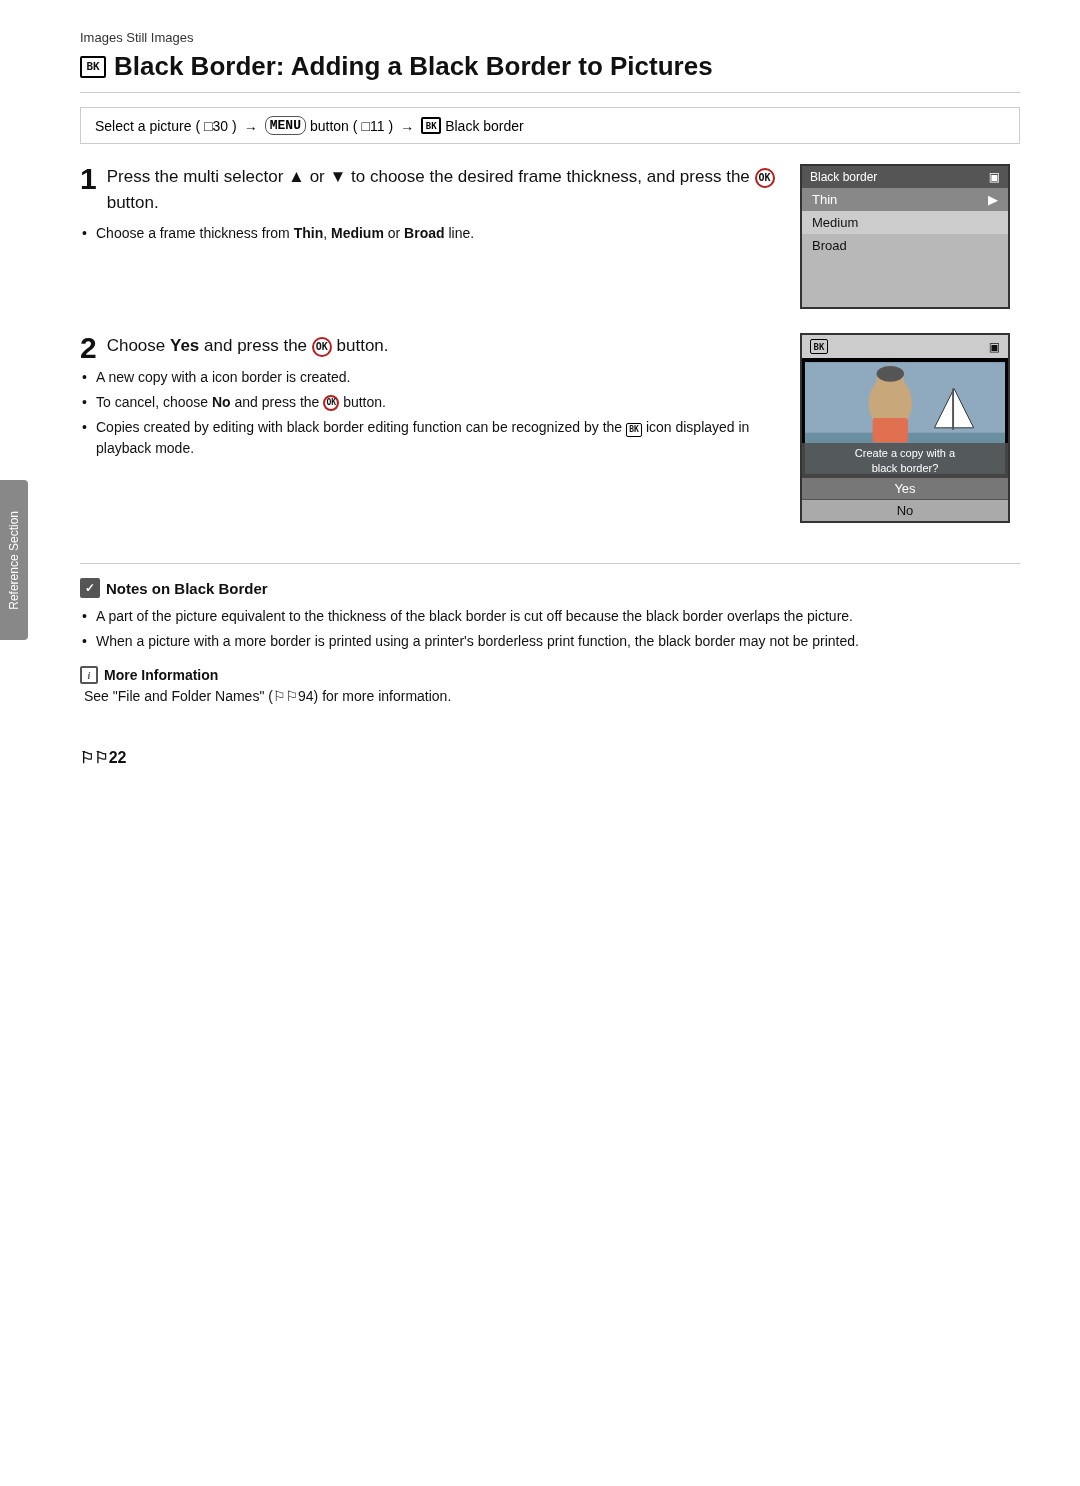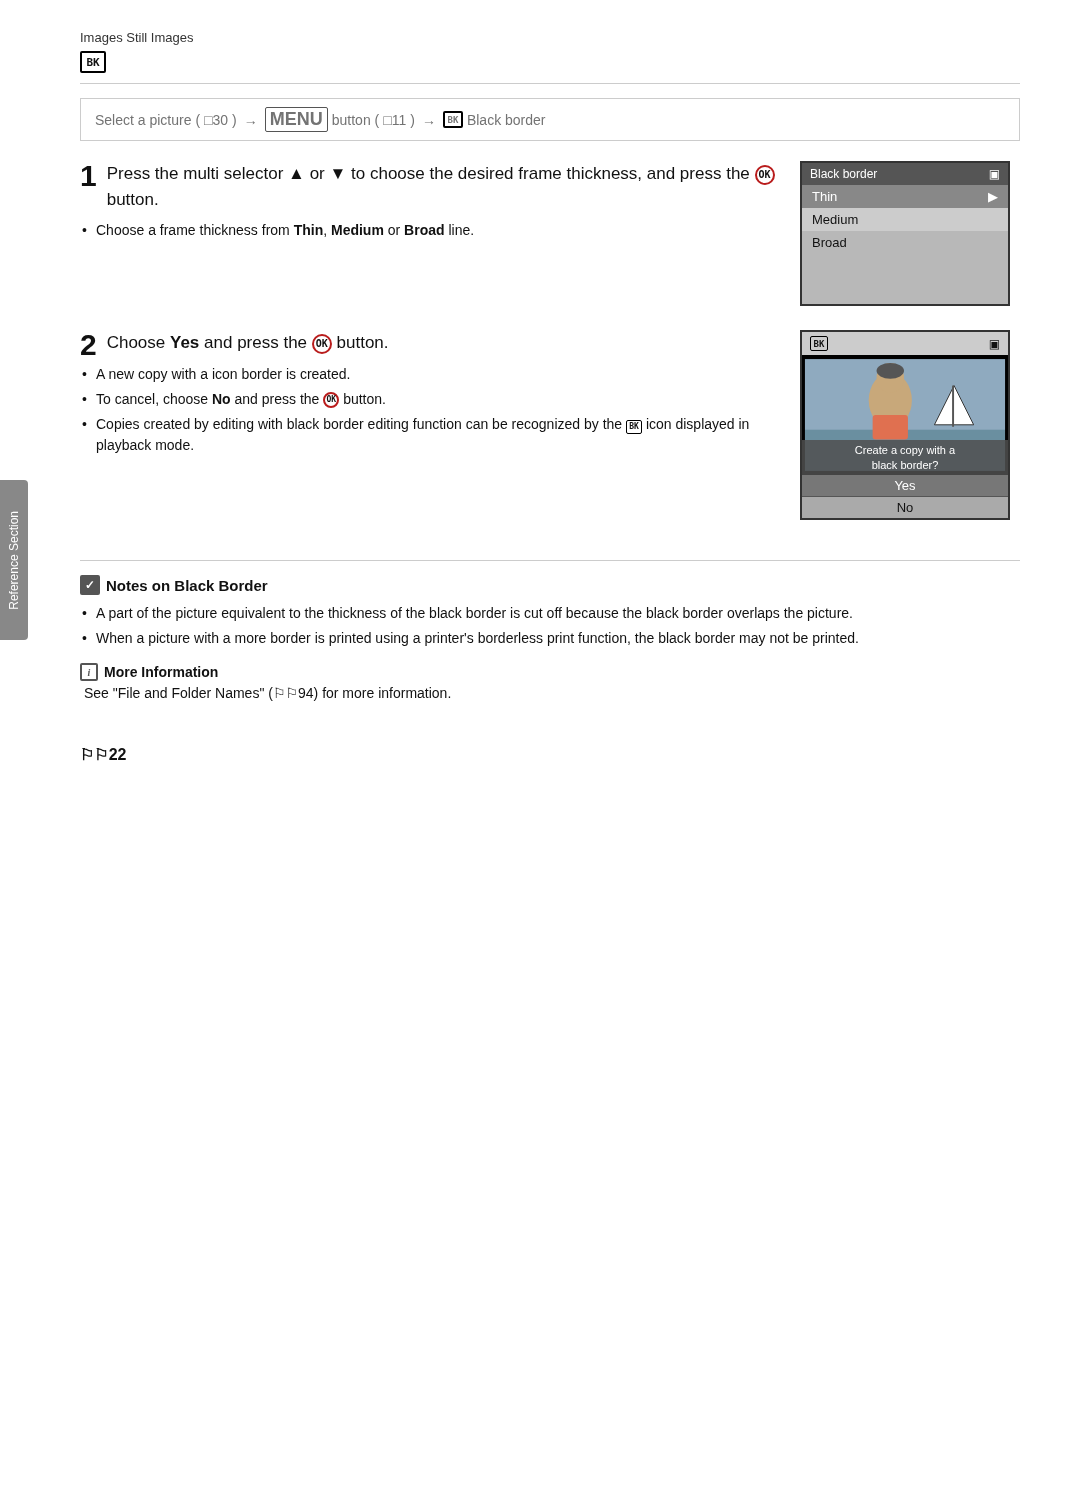--- a/index.html
+++ b/index.html
@@ -73,34 +73,34 @@
       border-radius: 2px;
       flex-shrink: 0;
     }
 
     
     .breadcrumb-box {
       border: 1px solid #ccc;
       padding: 8px 14px;
       margin-bottom: 20px;
       font-size: 14px;
-      color: #737373;
+      color: #000000;
       display: flex;
       align-items: center;
       gap: 4px;
       flex-wrap: wrap;
     }
 
     .breadcrumb-box .menu-label {
       font-weight: bold;
-      font-size: 18px;
+      font-size: 13px;
       border: 1px solid #555;
       padding: 1px 4px;
-      border-radius: 2px;
-      font-family: Liberation Sans, sans-serif;
+      border-radius: 8px;
+      font-family: Liberation Mono, monospace;
     }
 
     .crumb-icon {
       display: inline-flex;
       align-items: center;
       justify-content: center;
       border: 2px solid #000;
       width: 20px;
       height: 17px;
       font-size: 9px;
@@ -331,20 +331,21 @@
 </div>
 
 <div class="page-content">
 
   <div class="editing-header">
     <span>Images Still Images</span>
   </div>
 
   <div class="page-title">
     <span class="title-icon">BK</span>
+    <span>Black Border: Adding a Black Border to Pictures</span>
   </div>
 
   <div class="breadcrumb-box">
     <span>Select a picture (</span>
     <span>□30</span>
     <span>) </span>
     <span class="arrow">→</span>
     <span class="menu-label">MENU</span>
     <span> button (</span>
     <span>□11</span>

